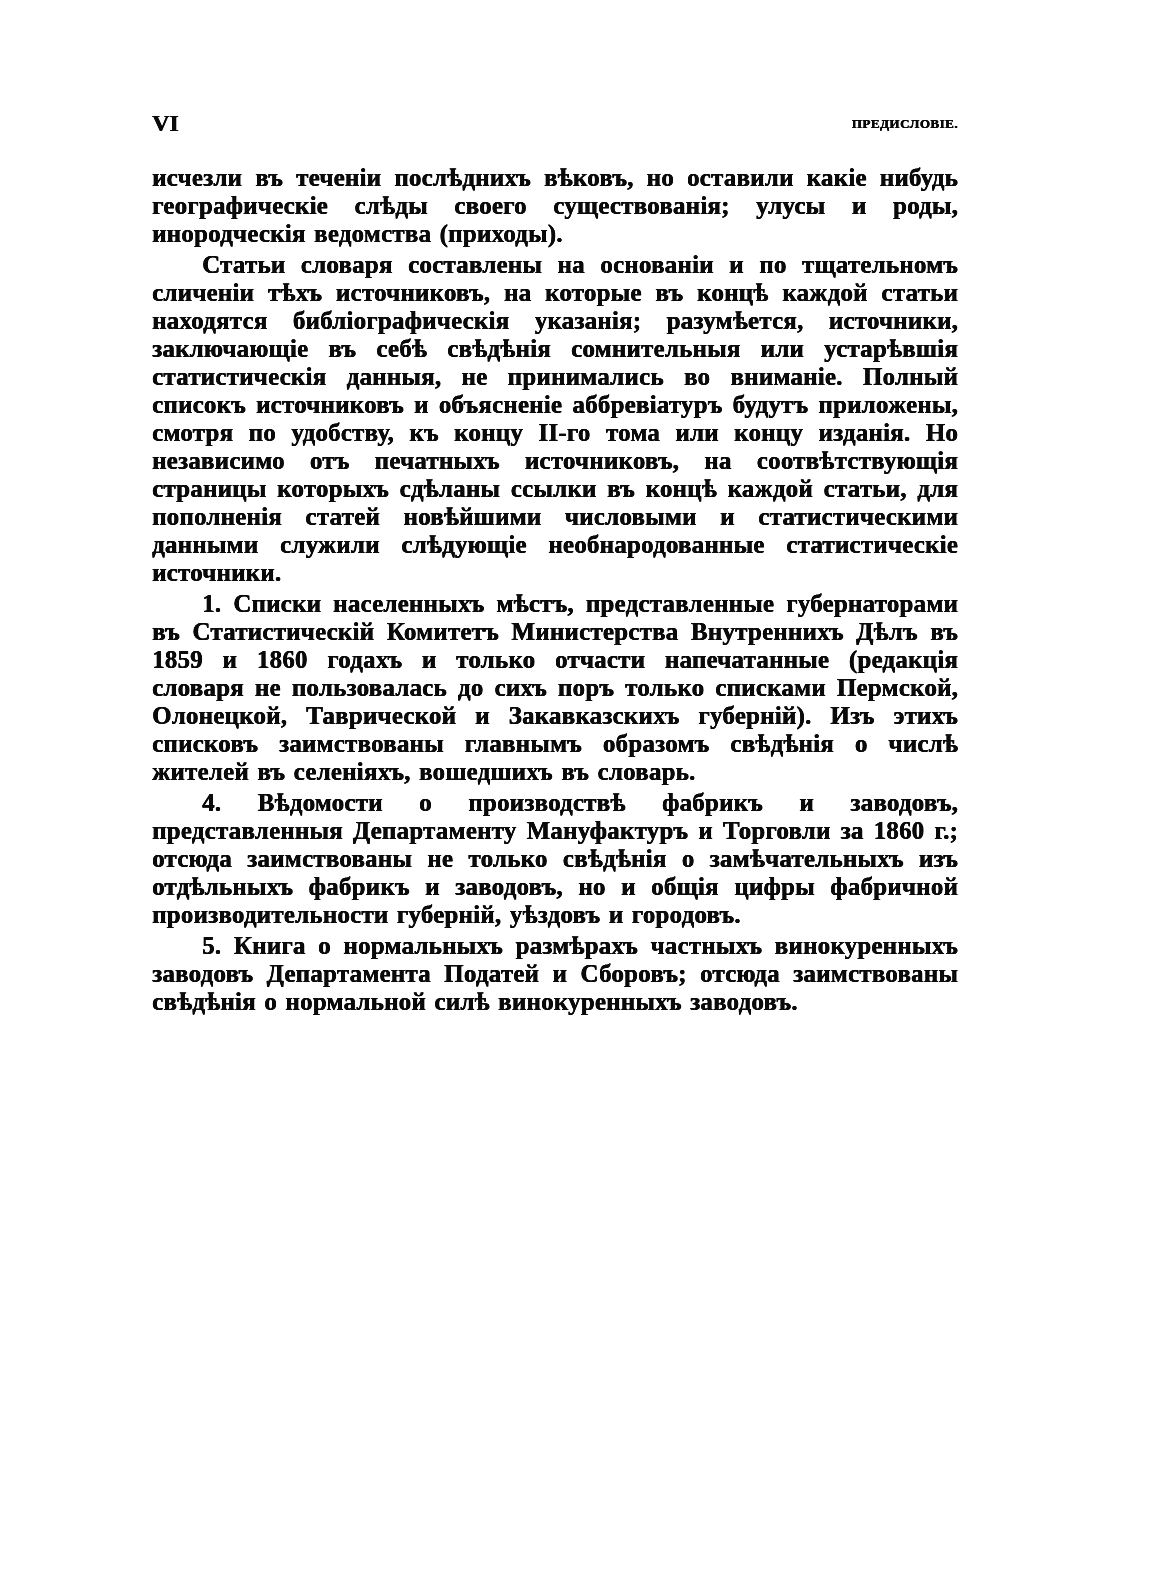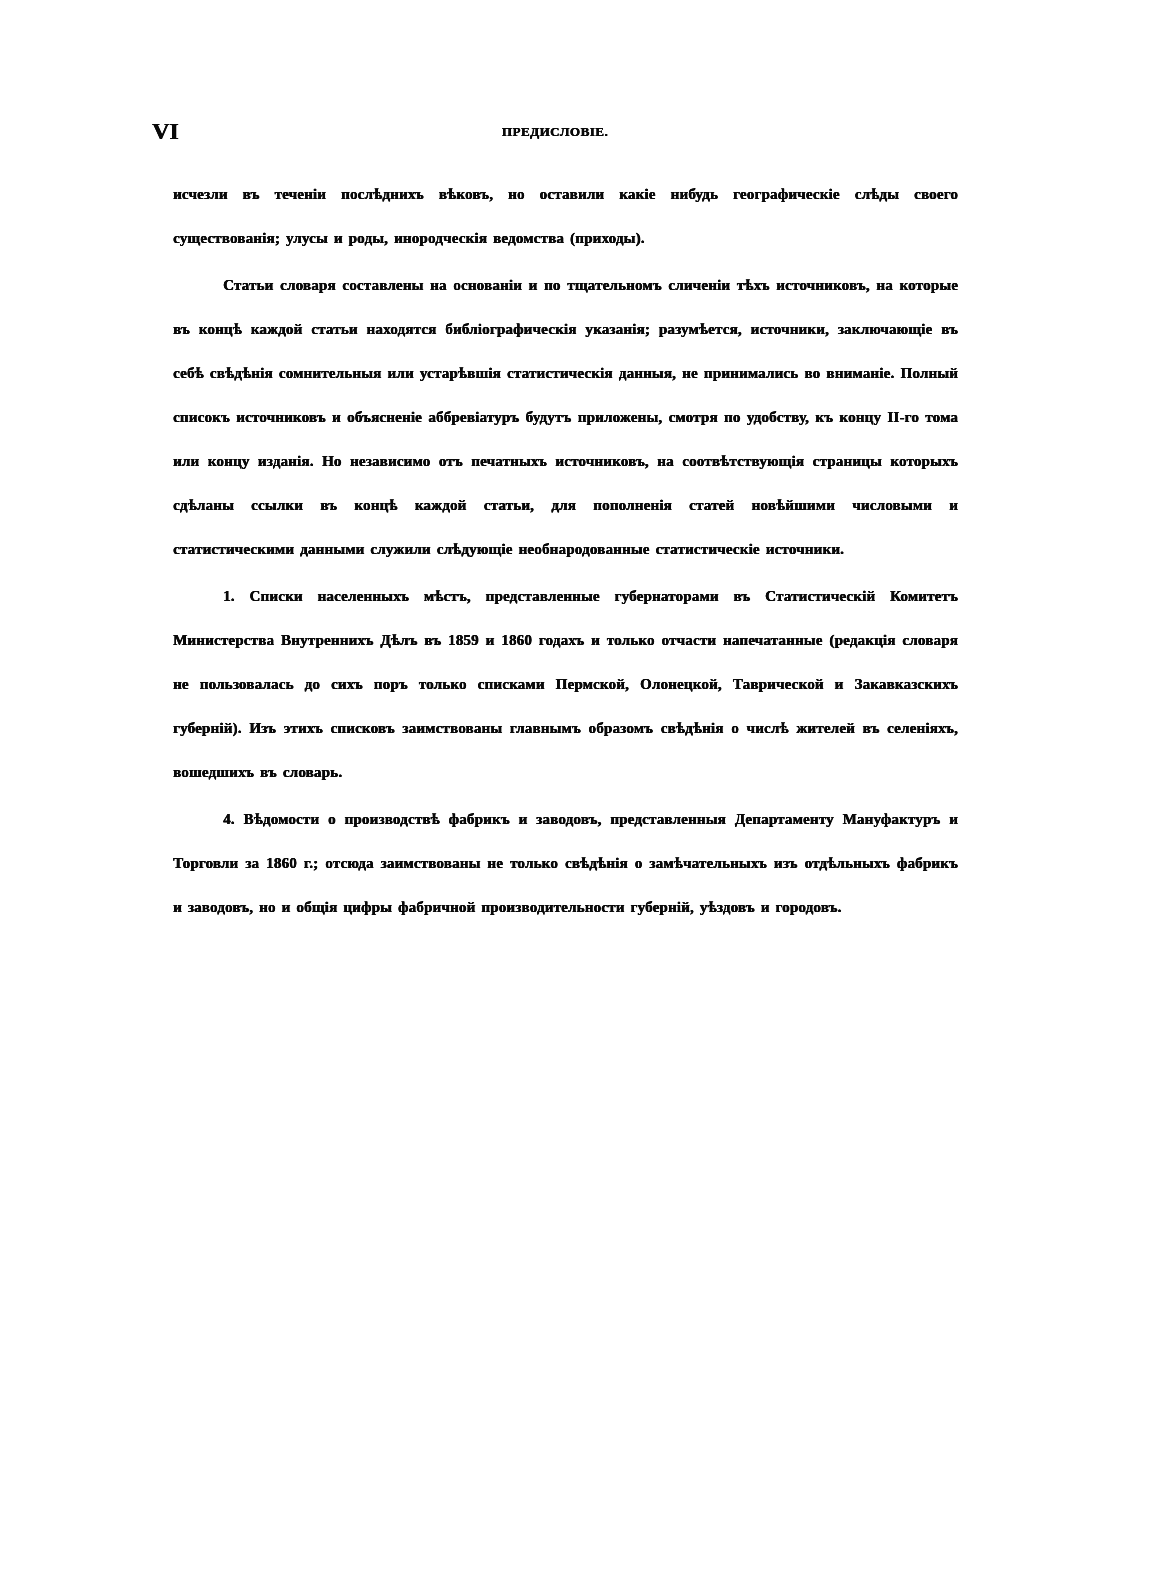--- a/index.html
+++ b/index.html
@@ -11,21 +11,21 @@
       width: 1163px;
       height: 1588px;
       position: relative;
       overflow: hidden;
       font-family: "DejaVu Serif", "Liberation Serif", serif;
       color: #0a0a0a;
     }
     .page {
       position: absolute;
       left: 152px;
-      top: 112px;
+      top: 104px;
       width: 806px;
     }
     .running-head {
       position: relative;
       height: 36px;
       margin-bottom: 24px;
     }
     .page-number {
       position: absolute;
       left: 0;
@@ -33,36 +33,35 @@
       font-family: "Liberation Serif", serif;
       font-weight: bold;
       font-size: 24px;
       letter-spacing: 0px;
     }
     .running-title {
       position: absolute;
       left: 0;
       right: 0;
       top: 12px;
-      text-align: center;
+      text-align: right;
       font-family: "Liberation Serif", serif;
       font-weight: bold;
       font-size: 13px;
       letter-spacing: 0.5px;
       text-transform: uppercase;
     }
     .body {
       font-family: "Liberation Serif", serif;
-      font-size: 15px;
+      font-size: 25px;
       font-weight: bold;
-      line-height: 44px;
+      line-height: 28px;
       text-align: justify;
       letter-spacing: 0.2px;
       word-spacing: 2px;
-      margin-left: 21px;
     }
     .para {
       margin: 0;
       text-indent: 50px;
       text-align-last: left;
       hyphens: manual;
     }
     .para.cont {
       text-indent: 0;
     }
@@ -87,16 +86,17 @@
     <p class="para cont">исчезли въ теченіи послѣднихъ вѣковъ, но оставили какіе нибудь географическіе слѣды своего существованія; улусы и роды, инородческія ведомства (приходы).</p>
 
     <p class="para">Статьи словаря составлены на основаніи и по тщательномъ сличеніи тѣхъ источниковъ, на которые въ концѣ каждой статьи находятся библіографическія указанія; разумѣется, источники, заключающіе въ себѣ свѣдѣнія сомнительныя или устарѣвшія статистическія данныя, не принимались во вниманіе. Полный списокъ источниковъ и объясненіе аббревіатуръ будутъ приложены, смотря по удобству, къ концу II-го тома или концу изданія. Но независимо отъ печатныхъ источниковъ, на соотвѣтствующія страницы которыхъ сдѣланы ссылки въ концѣ каждой статьи, для пополненія статей новѣйшими числовыми и статистическими данными служили слѣдующіе необнародованные статистическіе источники.</p>
 
     <p class="para"><span>1.</span> <span>Списки населенныхъ мѣстъ, представленные губернаторами въ Статистическій Комитетъ Министерства Внутреннихъ Дѣлъ въ 1859 и 1860 годахъ и только отчасти напечатанные (редакція словаря не пользовалась до сихъ поръ только списками Пермской, Олонецкой, Таврической и Закавказскихъ губерній). Изъ этихъ списковъ заимствованы главнымъ образомъ свѣдѣнія о числѣ жителей въ селеніяхъ, вошедшихъ въ словарь.</span></p>
 
 
 
     <p class="para"><span>4.</span> <span>Вѣдомости о производствѣ фабрикъ и заводовъ, представленныя Департаменту Мануфактуръ и Торговли за 1860 г.; отсюда заимствованы не только свѣдѣнія о замѣчательныхъ изъ отдѣльныхъ фабрикъ и заводовъ, но и общія цифры фабричной производительности губерній, уѣздовъ и городовъ.</span></p>
 
+    <p class="para"><span>5.</span> <span>Книга о нормальныхъ размѣрахъ частныхъ винокуренныхъ заводовъ Департамента Податей и Сборовъ; отсюда заимствованы свѣдѣнія о нормальной силѣ винокуренныхъ заводовъ.</span></p>
 
   </div>
 
 </div>
 
 </body></html>

